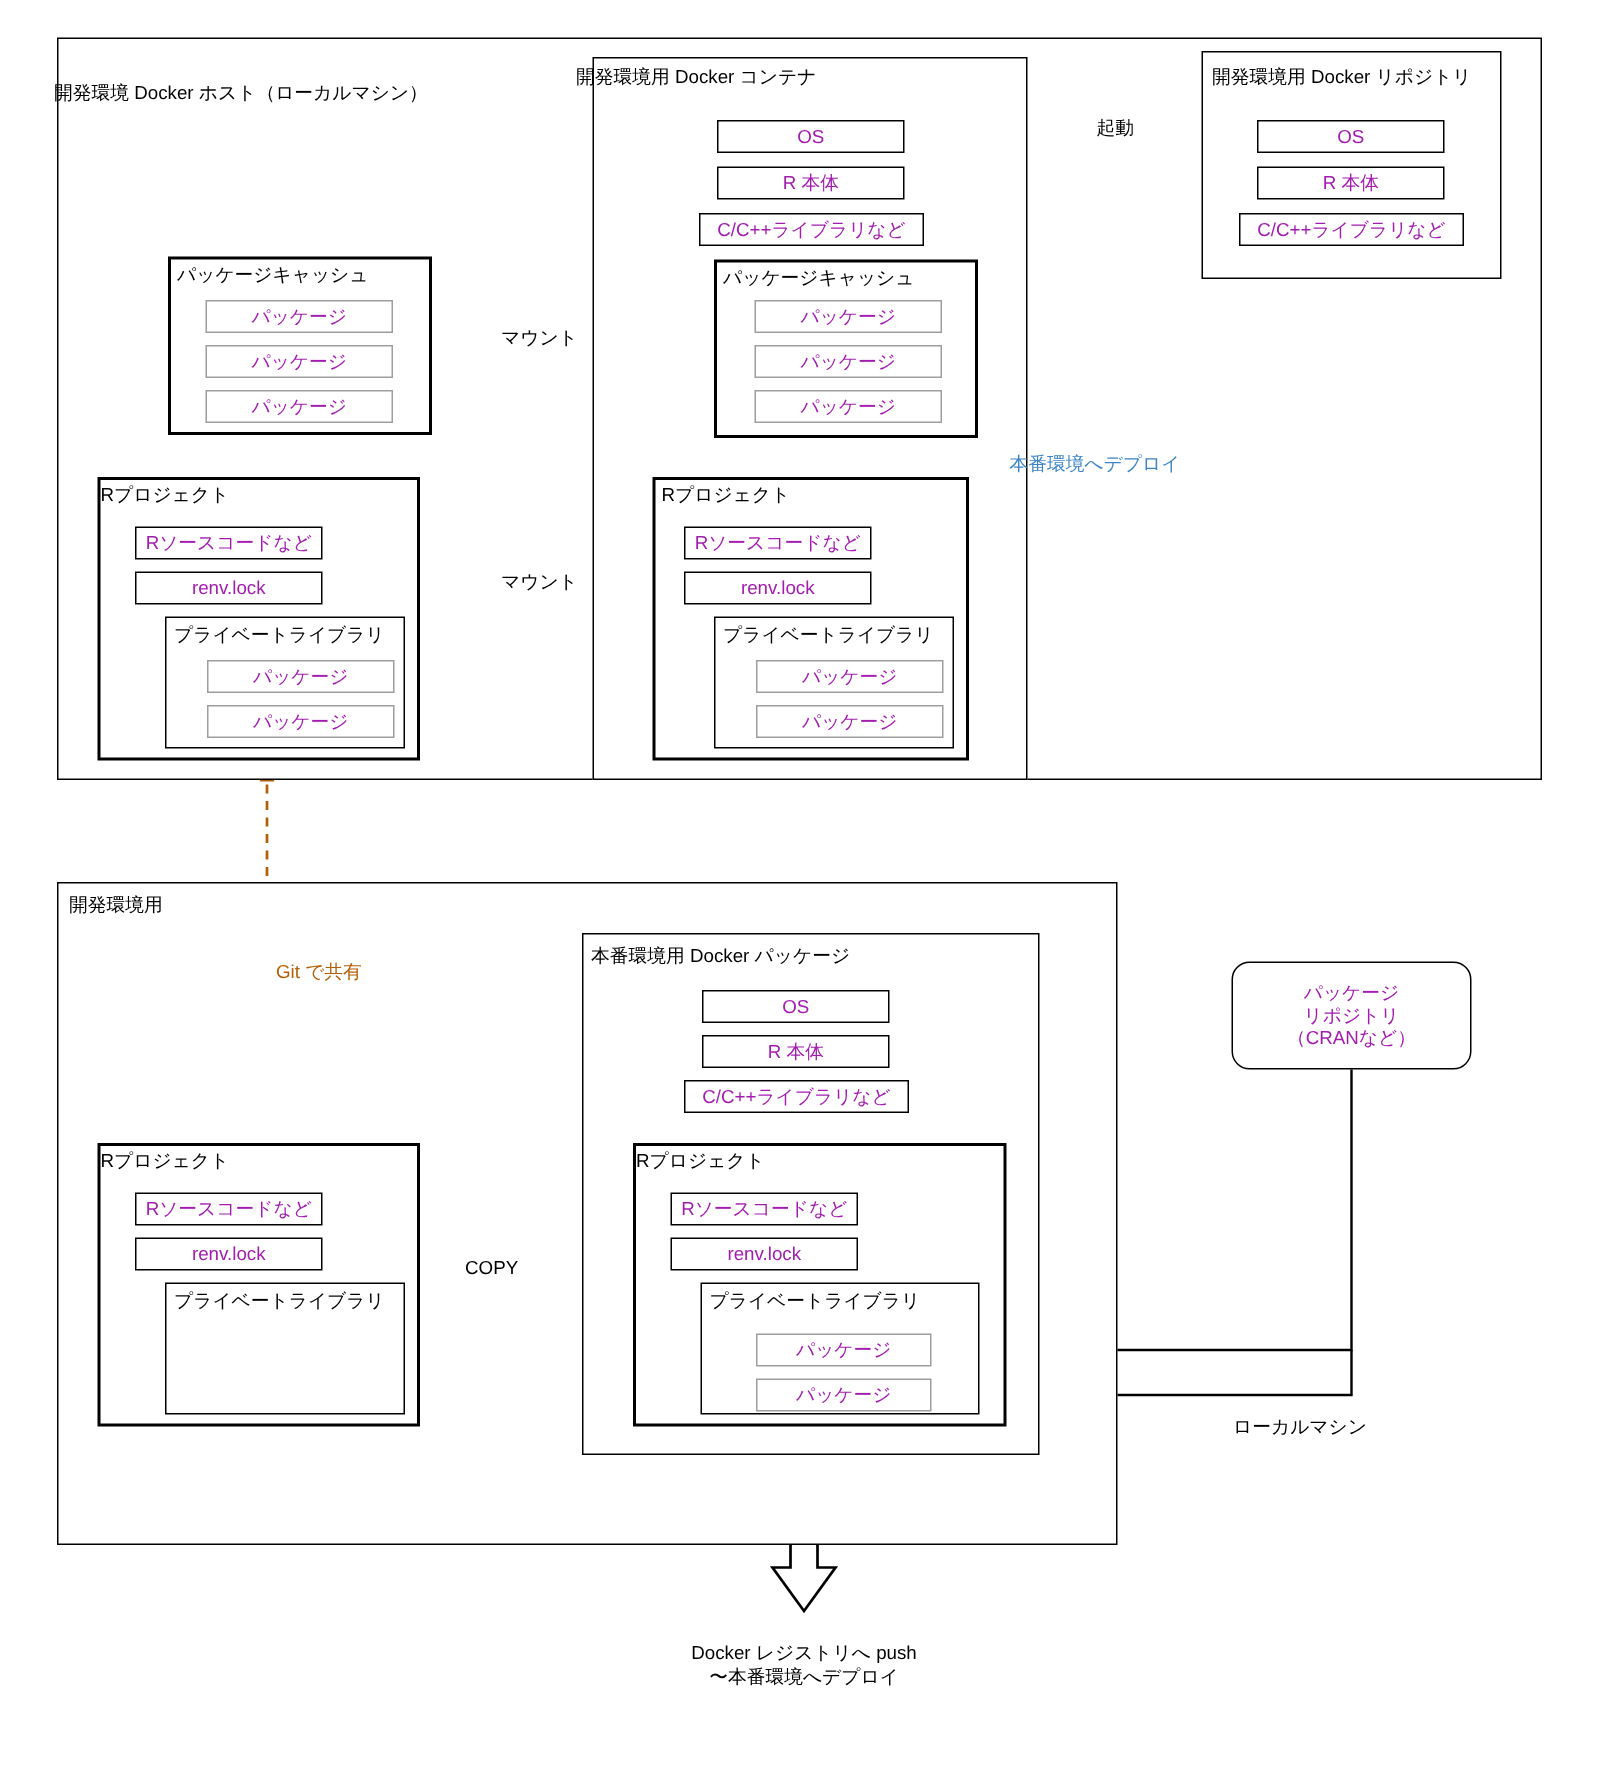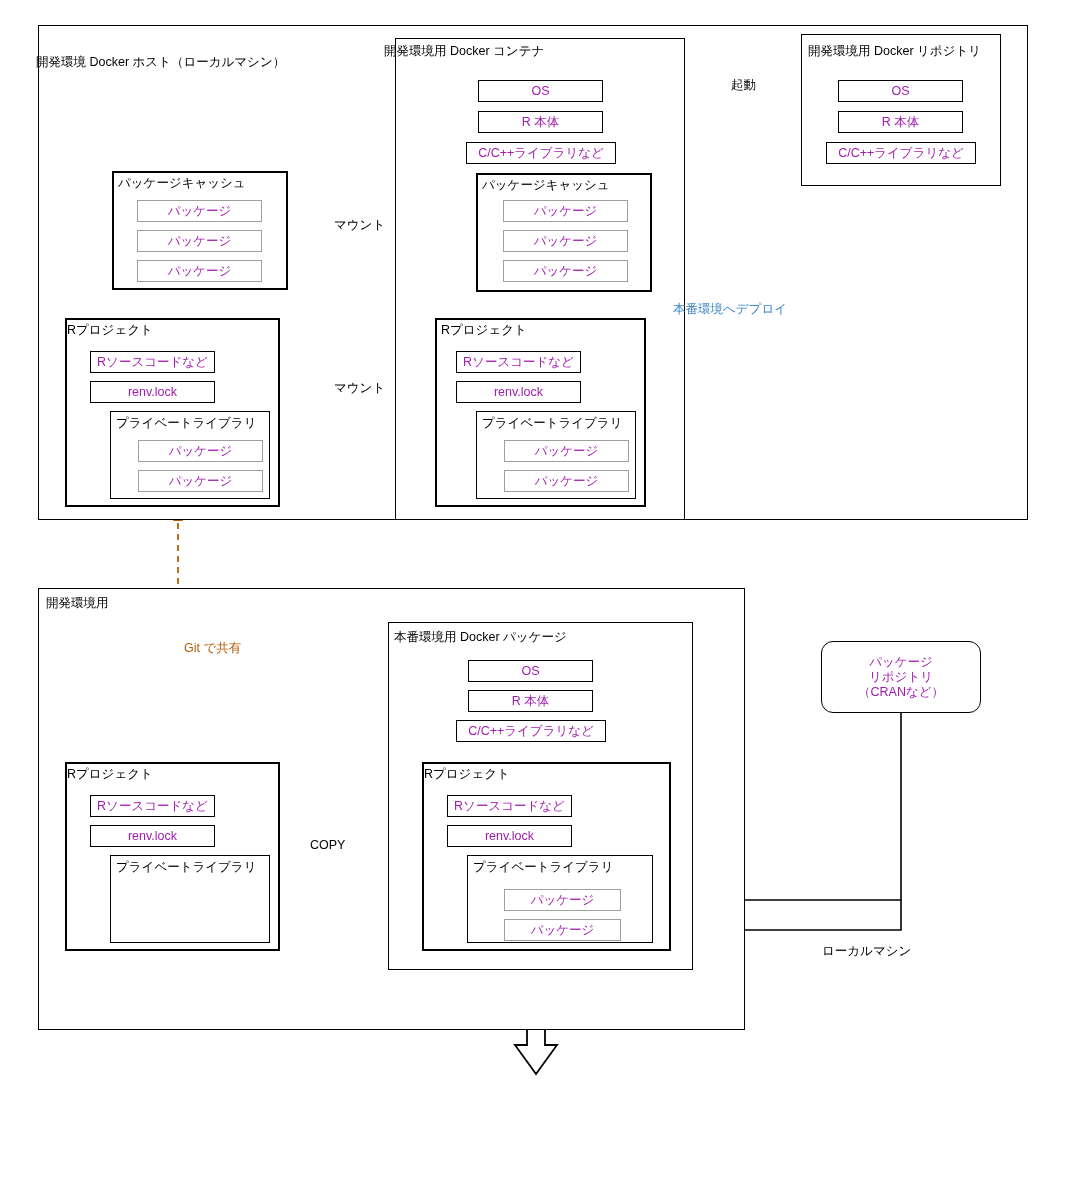--- a/index.html
+++ b/index.html
@@ -158,14 +158,18 @@
     <span>パッケージ</span>
     <span>リポジトリ</span>
     <span>（CRANなど）</span>
   </div>
 
   <div class="lbl orange" style="left:184px;top:641px;">Git で共有</div>
   <div class="lbl" style="left:310px;top:838px;">COPY</div>
   <div class="lbl" style="left:822px;top:944px;">ローカルマシン</div>
 
 
+  <div class="lbl mid" style="left:436px;top:1095px;width:200px;text-align:center;white-space:normal;">
+    <span>Docker レジストリへ push</span><br>
+    <span>〜本番環境へデプロイ</span>
+  </div>
 
 </div>
 
 </body></html>

